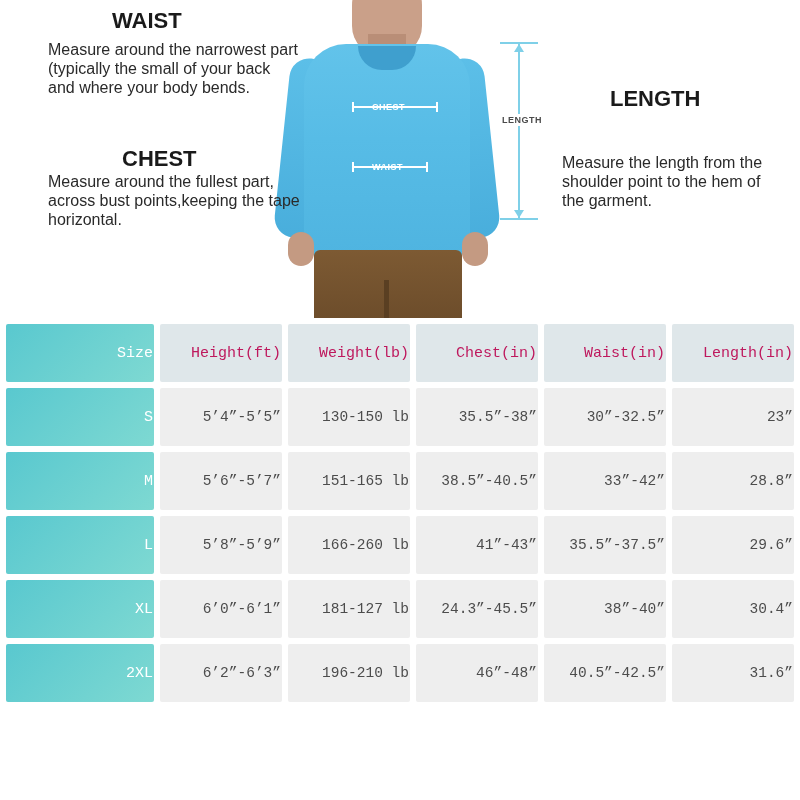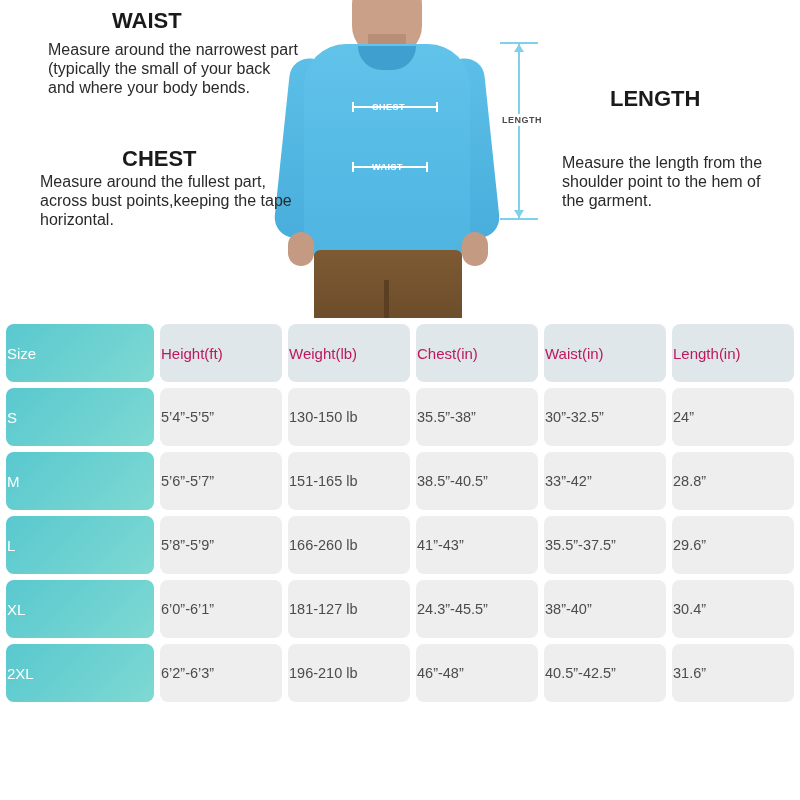--- a/index.html
+++ b/index.html
@@ -186,45 +186,46 @@
   .blk-body {
     position: absolute;
     font-size: 16px;
     line-height: 19px;
     color: #2a2a2a;
   }
 
   #waist-title { left: 112px; top: 8px; }
   #waist-body  { left: 48px; top: 40px; width: 252px; }
   #chest-title { left: 122px; top: 146px; }
-  #chest-body  { left: 40px; top: 172px; width: 252px; }
+  #chest-body  { left: 48px; top: 172px; width: 252px; }
   #length-title { left: 610px; top: 86px; }
   #length-body  { left: 562px; top: 118px; width: 210px; margin-top: 35px; }
 
   
   .table-wrap {
     position: absolute;
     left: 0;
     top: 318px;
     width: 800px;
   }
   table.size-table {
     border-collapse: separate;
     border-spacing: 6px 6px;
     width: 800px;
     table-layout: fixed;
   }
   table.size-table td {
     height: 56px;
-    text-align: left;
+    text-align: right;
     vertical-align: middle;
     font-size: 14.5px;
     color: #4c4c4c;
     background: #eeeeee;
-    border-radius: 8px;
+    border-radius: 2px;
+    font-family: Liberation Mono, monospace;
   }
   table.size-table td.sizecol {
     background: linear-gradient(135deg,#59c8cf 0%, #7ed9d2 100%);
     color: #ffffff;
     font-size: 15px;
   }
   table.size-table thead td {
     background: #dfe7ea;
     color: #be185d;
     font-size: 15px;
@@ -297,21 +298,21 @@
           <td>Length(in)</td>
         </tr>
     </thead>
     <tbody id="body-rows">
         <tr>
           <td class="sizecol">S</td>
           <td>5’4”-5’5”</td>
           <td>130-150 lb</td>
           <td>35.5”-38”</td>
           <td>30”-32.5”</td>
-          <td>24”</td>
+          <td>23”</td>
         </tr>
         <tr>
           <td class="sizecol">M</td>
           <td>5’6”-5’7”</td>
           <td>151-165 lb</td>
           <td>38.5”-40.5”</td>
           <td>33”-42”</td>
           <td>28.8”</td>
         </tr>
         <tr>

